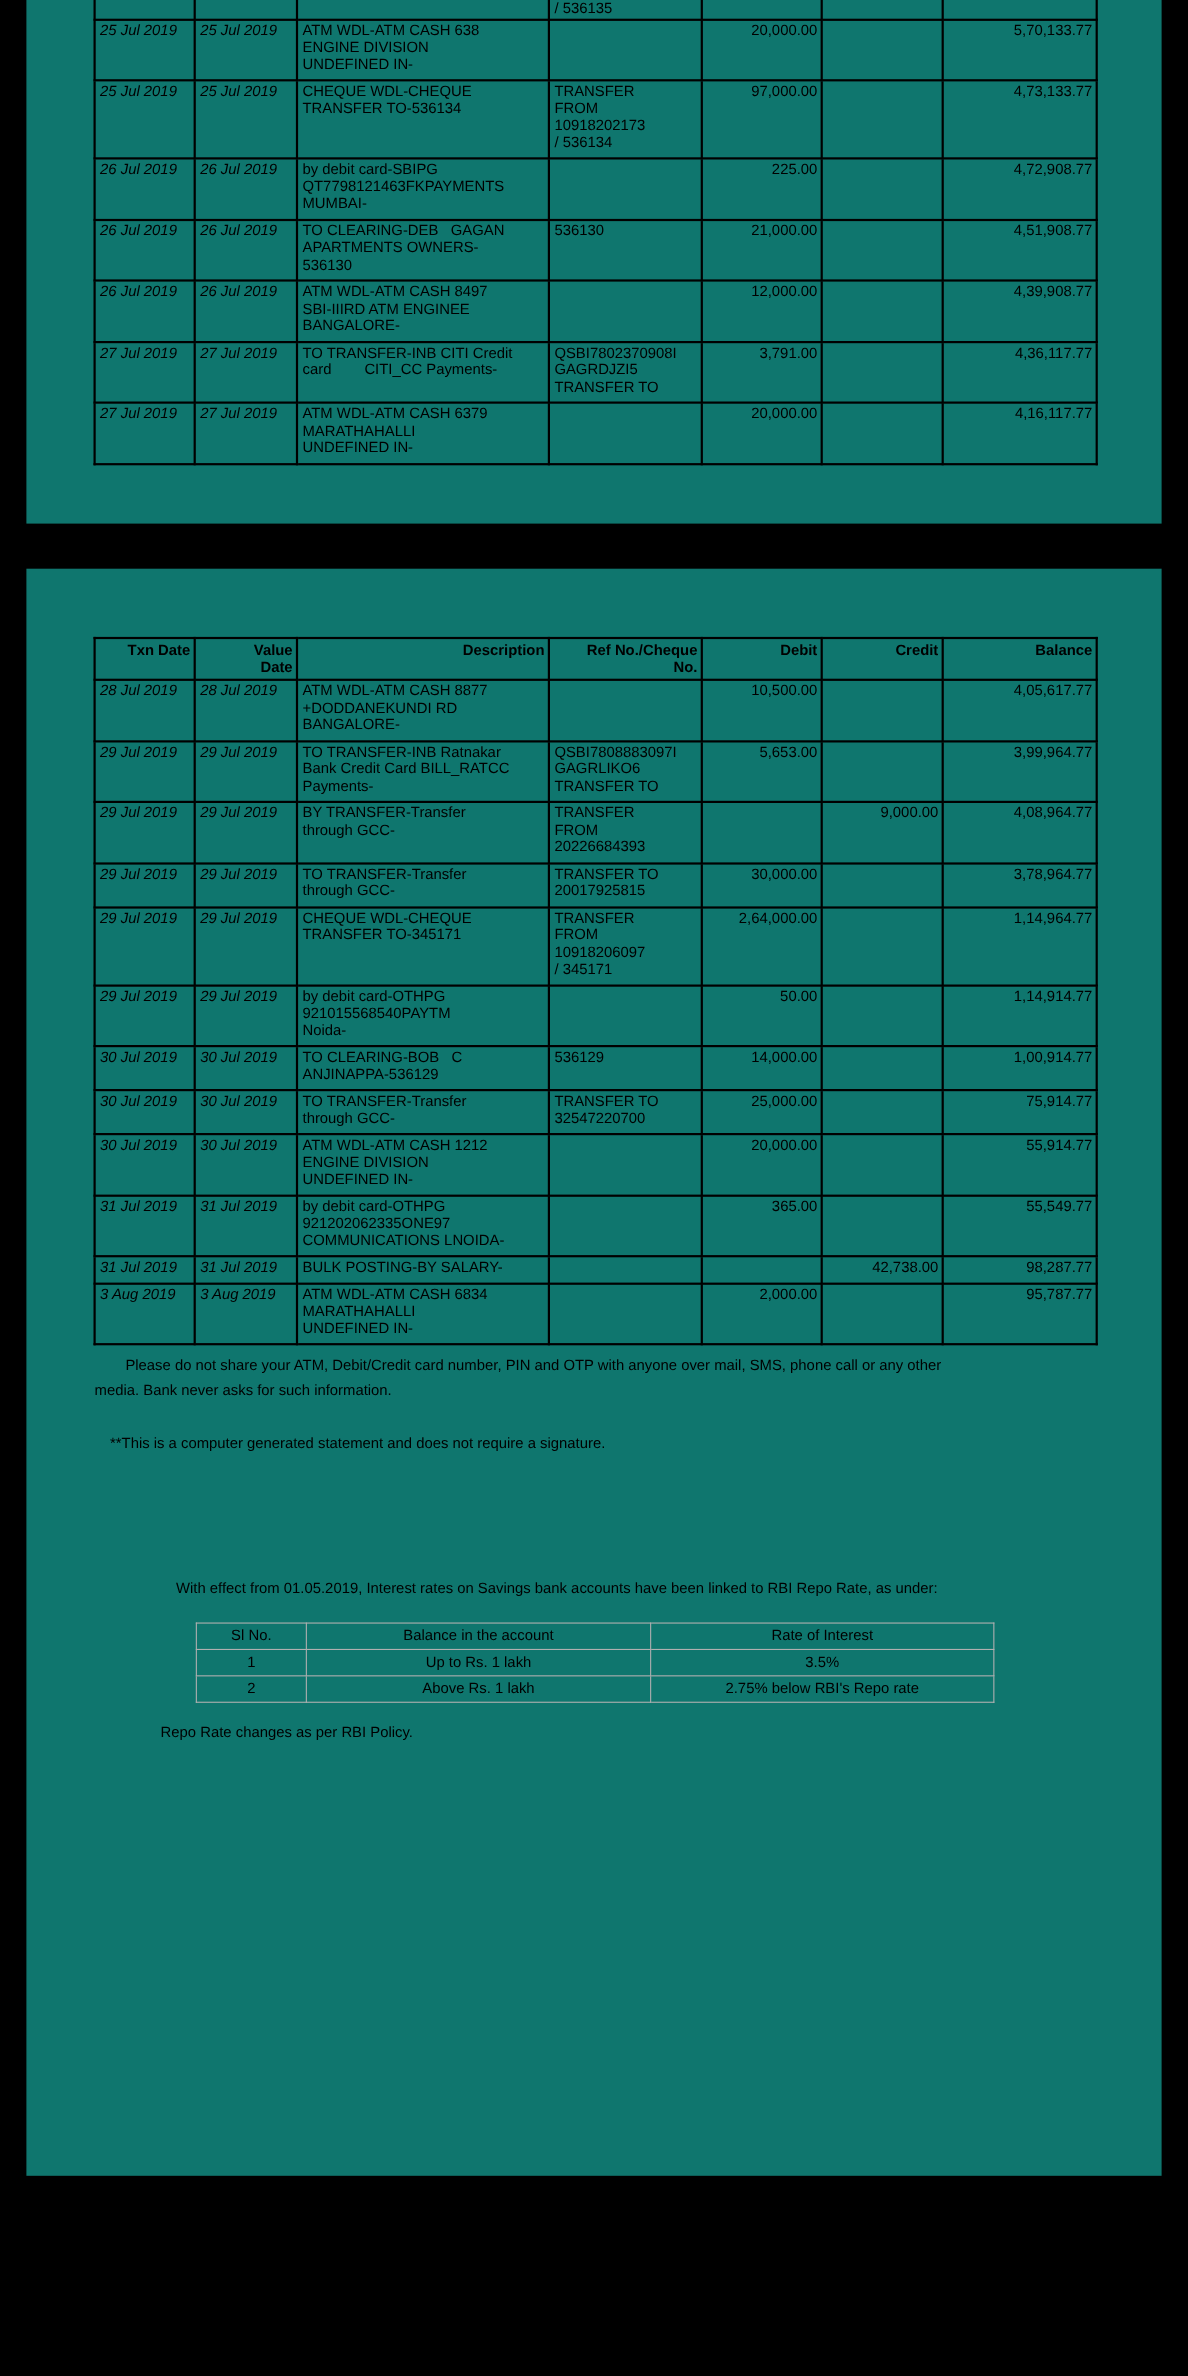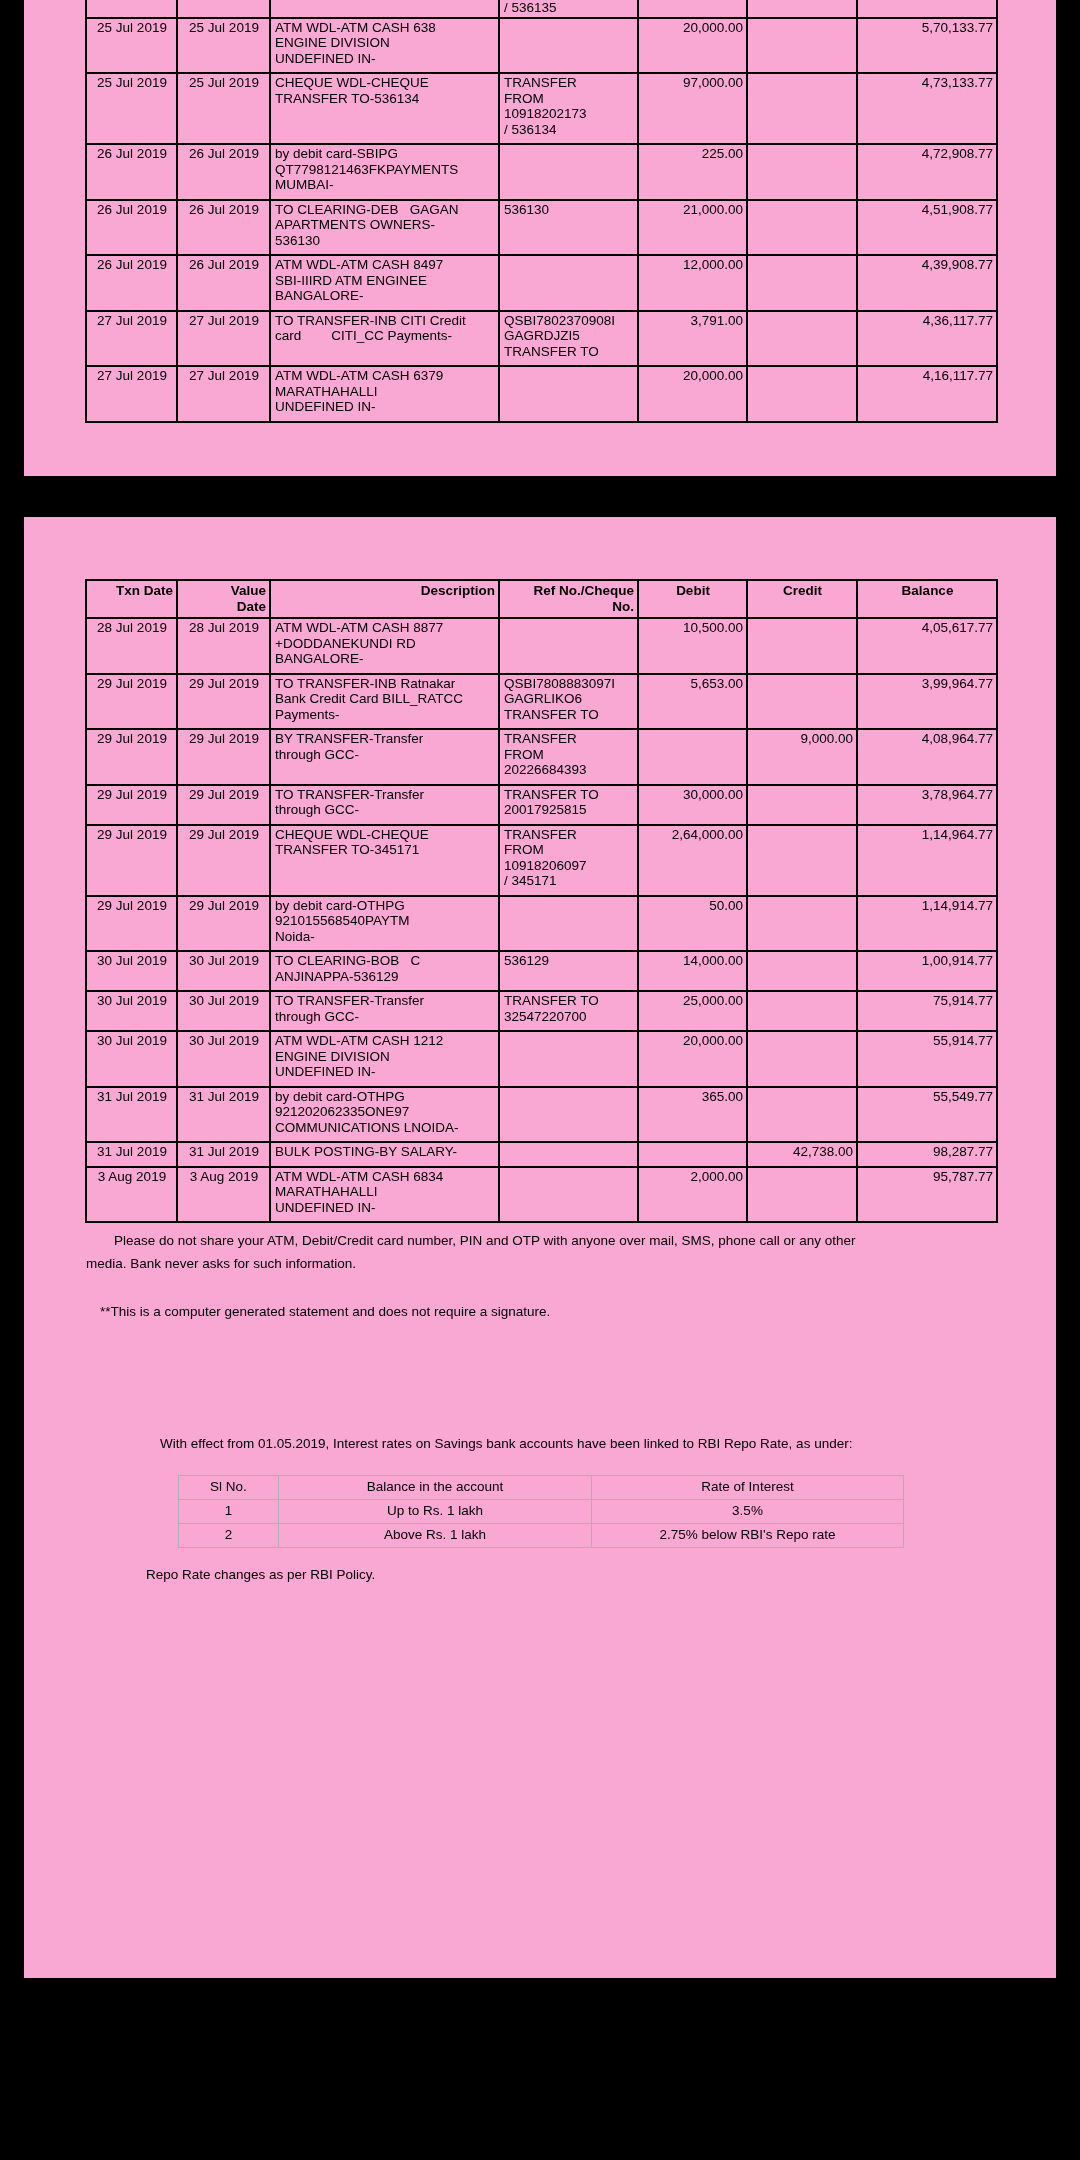--- a/index.html
+++ b/index.html
@@ -4,21 +4,21 @@
 <style>
   html,body{margin:0;padding:0;}
   body{
     width:1080px;height:2160px;
     background:#000;
     position:relative;
     font-family:"Liberation Sans",sans-serif;
     color:#000;
     overflow:hidden;
   }
-  .page{position:absolute;left:24px;width:1032px;background:#f9a8d4;}
+  .page{position:absolute;left:24px;width:1032px;background:#0f766e;}
   #page1{top:0;height:476px;}
   #page2{top:517px;height:1461px;}
 
   table.stmt{
     border-collapse:collapse;
     table-layout:fixed;
     width:911px;
     position:absolute;
     left:61px;
     font-size:13.5px;
@@ -31,22 +31,22 @@
     vertical-align:top;
     padding:1px 3px 6px 4px;
     overflow:hidden;
   }
   .stmt th{
     font-weight:bold;
     text-align:right;
     white-space:pre-line;
     padding:2px 3px 3px 4px;
   }
-  .stmt th.num{text-align:center;}
-  .col-txn_date,.col-value_date{text-align:center;white-space:nowrap;padding-right:3px;}
+  .stmt th.num{text-align:right;}
+  .col-txn_date,.col-value_date{text-align:left;white-space:nowrap;padding-right:3px;font-style:italic;}
   .col-description,.col-ref_no{white-space:pre-wrap;word-wrap:break-word;}
   .col-debit,.col-credit,.col-balance{text-align:right;white-space:nowrap;}
   .cut-row td{border-top:none;height:12px;vertical-align:bottom;padding:0 3px 1px 4px;}
 
   .note{position:absolute;font-size:13.5px;line-height:18px;}
   #privacy-note{left:62px;top:712px;width:964px;line-height:23px;white-space:pre-line;text-indent:28px;}
   #computer-note{left:76px;top:786px;}
   #interest-intro{left:122px;top:918px;margin-left:14px;}
   #repo-note{left:122px;top:1049px;}
 

